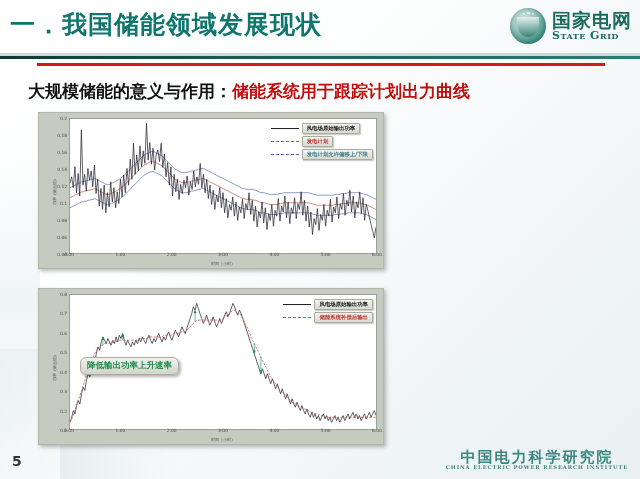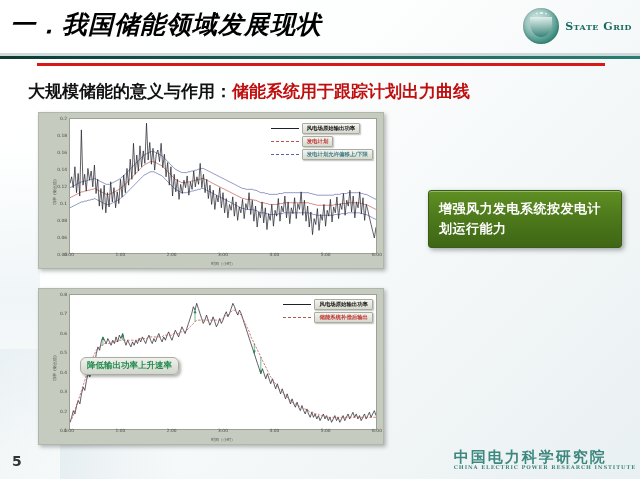--- a/index.html
+++ b/index.html
@@ -16,23 +16,22 @@
        background:linear-gradient(110deg,rgba(222,233,237,.55),rgba(255,255,255,0) 70%);
        transform:skewX(-14deg);}
   .wm2{position:absolute;left:60px;bottom:0px;width:120px;height:70px;
        background:linear-gradient(90deg,rgba(212,226,231,.45),rgba(255,255,255,0));}
   .wm3{position:absolute;left:0;top:150px;width:40px;height:300px;
        background:linear-gradient(180deg,rgba(255,255,255,0),rgba(226,236,240,.5),rgba(255,255,255,0));}
 
   
   .title{
     position:absolute;left:10px;top:8px;
-    font-size:25px;font-weight:700;color:#000000;letter-spacing:1px;
+    font-size:25px;font-weight:700;color:#0f766e;letter-spacing:1px;
     white-space:nowrap;
-    font-style:italic;
   }
   .logo{position:absolute;right:8px;top:8px;display:flex;align-items:center;gap:6px;}
   .logo-mark{width:36px;height:36px;border-radius:50%;
     background:radial-gradient(circle at 38% 32%,#cfe3e0 0%,#9cc6bf 35%,#3f8f82 70%,#236b60 100%);
     position:relative;box-shadow:inset 0 0 3px rgba(0,0,0,.25);}
   .logo-mark:before{content:"";position:absolute;left:7px;top:9px;width:22px;height:20px;
     border-radius:0 0 50% 50%/0 0 70% 70%;
     background:linear-gradient(180deg,#e8f3f1,#2f7c70);opacity:.85;}
   .logo-mark:after{content:"";position:absolute;left:10px;top:4px;width:16px;height:6px;
     border-top:2px dotted #e7f2f0;border-radius:50%;}
@@ -94,38 +93,39 @@
     background:linear-gradient(180deg,#5f8f23 0%,#4e7a1b 45%,#3f6616 100%);
     border:1px solid #3a5d14;border-radius:3px;
     box-shadow:2px 2px 5px rgba(0,0,0,.35), inset 0 1px 0 rgba(255,255,255,.35);
     color:#fff;font-size:13px;font-weight:700;line-height:1.55;
     padding:8px 10px;letter-spacing:.5px;}
   #gb1{left:428px;top:190px;width:172px;}
   #gb2{left:428px;top:366px;width:172px;}
 
   
   .pageno{position:absolute;left:12px;bottom:10px;font-size:14px;font-weight:700;color:#333;}
-  .footer-logo{position:absolute;right:4px;bottom:8px;line-height:1.1;opacity:.92;}
+  .footer-logo{position:absolute;right:12px;bottom:8px;text-align:center;line-height:1.1;opacity:.92;}
   .f-cn{font-size:15px;font-weight:700;color:#2f7f75;letter-spacing:2px;}
   .f-en{font-size:5.2px;font-weight:700;color:#2f7f75;letter-spacing:.9px;
         font-family:"DejaVu Serif","Liberation Serif",serif;}
 </style>
 </head>
 <body>
 
 <div class="slide">
   <div class="wm1"></div>
   <div class="wm2"></div>
   <div class="wm3"></div>
 
   <div class="title">一．我国储能领域发展现状</div>
 
   <div class="logo">
     <div class="logo-mark"></div>
     <div class="logo-text">
+      <div class="logo-cn">国家电网</div>
       <div class="logo-en">State Grid</div>
     </div>
   </div>
 
   <div class="rule-green-soft"></div>
   <div class="rule-green"></div>
   <div class="rule-red"></div>
 
   <div class="subtitle">
     <span class="blk">大规模储能的意义与作用：</span><span class="red">储能系统用于跟踪计划出力曲线</span>
@@ -233,20 +233,19 @@
       </div>
       <div class="lgrow">
         <span class="lgline" style="border-color:#c0504d;border-top-style:dashed;"></span>
         <span class="lgbox" style="color:#c0302d">储能系统补偿后输出</span>
       </div>
     </div>
   </div>
 
   <div class="anno" id="anno-up">降低输出功率上升速率</div>
 
-  <div class="greenbox" id="gb1">增强风力发电系统按发电计划运行能力</div>
 
   <div class="pageno">5</div>
   <div class="footer-logo">
     <div class="f-cn">中国电力科学研究院</div>
     <div class="f-en">CHINA ELECTRIC POWER RESEARCH INSTITUTE</div>
   </div>
 </div>
 
 </body></html>

